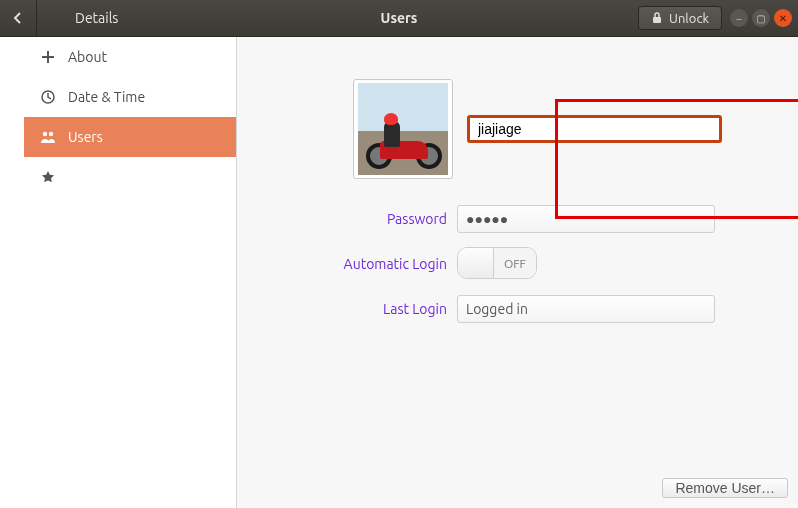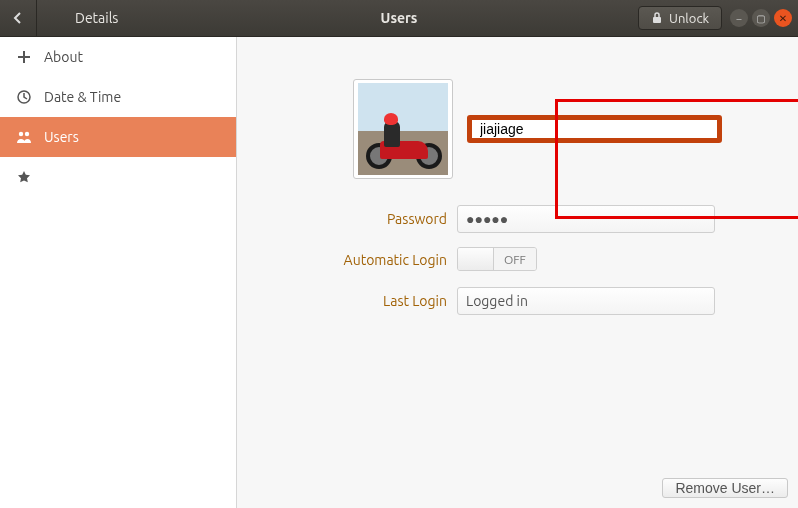--- a/index.html
+++ b/index.html
@@ -11,47 +11,47 @@
     .hdr-spacer { flex:1; }
     .page-title { position:absolute; left:50%; transform:translateX(-50%); font-weight:bold; color:#e8e6e2; }
     .unlock-btn { display:flex; align-items:center; gap:6px; background: linear-gradient(#5b5852,#4f4c46); border:1px solid #2a2824; border-radius:4px; padding: 4px 12px; margin-right:8px; color:#e8e6e2; cursor:pointer; font-size:13px; }
     .window-controls { display:flex; gap:4px; padding-right:6px; }
     .wc-btn { width:18px; height:18px; border-radius:50%; display:flex; align-items:center; justify-content:center; font-size:10px; }
     .wc-min, .wc-max { background:#5a5751; color:#ccc; }
     .wc-close { background:#e95420; color:#3a1a0d; }
 
     .body-area { display:flex; height: calc(508px - 37px); }
 
-    .sidebar { width: 237px; background:#fff; border-right:1px solid #d6d6d6; }
+    .sidebar { width: 237px; background:#fff; border-right:1px solid #d6d6d6;padding-left:24px; }
     .sidebar-item { display:flex; align-items:center; gap:12px; padding: 12px 16px; cursor:pointer; color:#4a4a4a; font-size:14px; }
     .sidebar-item.active { background:#e98258; color:#fff; }
     .sidebar-item .ico { width:16px; height:16px; display:flex; align-items:center; justify-content:center; }
 
     .content { flex:1; position:relative; background:#f7f7f7; padding: 26px 20px; }
 
     .highlight-box { position:absolute; left:318px; top:62px; width:428px; height:120px; border:3px solid #e40000; pointer-events:none; }
 
     .user-row { display:flex; align-items:center; gap:14px; margin-left: 96px; margin-top: 16px; }
     .avatar-frame { width:100px; height:100px; border:1px solid #c9c9c9; border-radius:3px; background:#fff; padding:4px; display:flex; align-items:center; justify-content:center; }
     .avatar-inner { width:92px; height:92px; position:relative; overflow:hidden; background: linear-gradient(#cfe3ef 0 52%, #9a8c7a 52% 100%); }
     .moto-body { position:absolute; bottom:6px; left:8px; width:76px; height:40px; }
     .wheel { position:absolute; width:26px; height:26px; border:4px solid #1a1a1a; border-radius:50%; bottom:0; background:#777; }
     .wheel.left { left:0; } .wheel.right { right:0; }
     .frame { position:absolute; left:14px; bottom:10px; width:48px; height:18px; background:#c4181f; border-radius:4px 10px 2px 2px; }
     .rider { position:absolute; left:18px; bottom:22px; width:16px; height:26px; background:#2a2a2a; border-radius:6px 6px 2px 2px; }
     .helmet { position:absolute; left:18px; bottom:44px; width:14px; height:12px; background:#e33; border-radius:50% 50% 40% 40%; }
 
-    .name-input { width:255px; height:28px; border:5px solid #c2410c; border-radius:3px; padding: 0 8px; font-size:14px; outline:none; background:#fff; }
+    .name-input { width:255px; height:28px; border:3px solid #c2410c; border-radius:3px; padding: 0 8px; font-size:14px; outline:none; background:#fff; }
 
     .form-rows { margin-top: 26px; }
     .form-row { display:flex; align-items:center; margin-bottom: 14px; }
-    .form-label { width:200px; text-align:right; padding-right:10px; color:#a16207; font-size:14px; }
+    .form-label { width:200px; text-align:right; padding-right:10px; color:#6d28d9; font-size:14px; }
     .form-control-cell { width:258px; }
     .pw-field, .ll-field { width:258px; height:28px; border:1px solid #cfcfcf; border-radius:3px; padding:0 8px; font-size:14px; background:linear-gradient(#fefefe,#f4f4f4); display:flex; align-items:center; color:#555; }
-    .toggle { display:inline-flex; align-items:center; border:1px solid #cfcfcf; border-radius:3px; overflow:hidden; height:24px;justify-content:center; }
+    .toggle { display:inline-flex; align-items:center; border:1px solid #cfcfcf; border-radius:10px; overflow:hidden; height:32px;justify-content:center; }
     .toggle-knob { width:36px; height:100%; background:linear-gradient(#fdfdfd,#ececec); border-right:1px solid #cfcfcf; }
     .toggle-label { padding:0 10px; color:#777; font-size:12px; background:#f4f4f4; height:100%; display:flex; align-items:center; }
 
     .remove-btn { position:absolute; right:10px; bottom:10px; background:linear-gradient(#fdfdfd,#ececec); border:1px solid #c9c9c9; border-radius:3px; padding:1px 12px; color:#555; cursor:pointer; font-size:14px; }
   </style>
 </head>
 <body>
 
 <div class="headerbar">
   <div class="back-btn">

